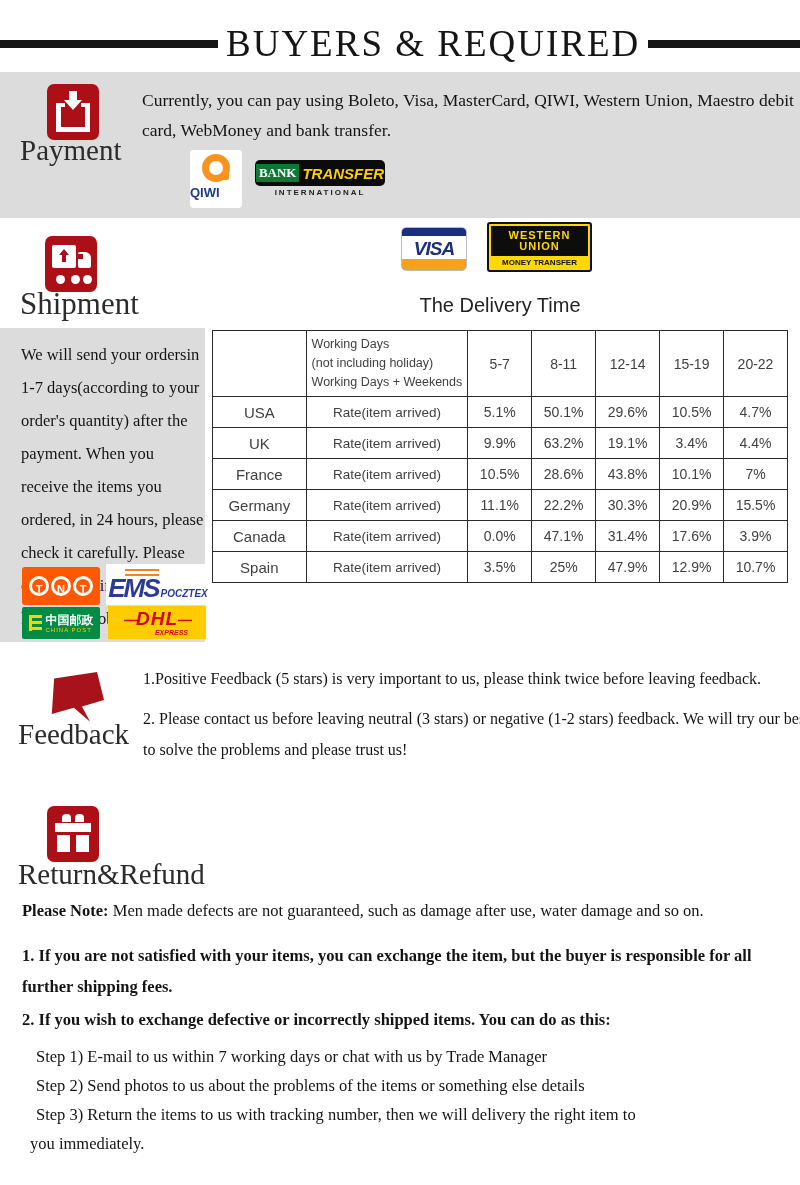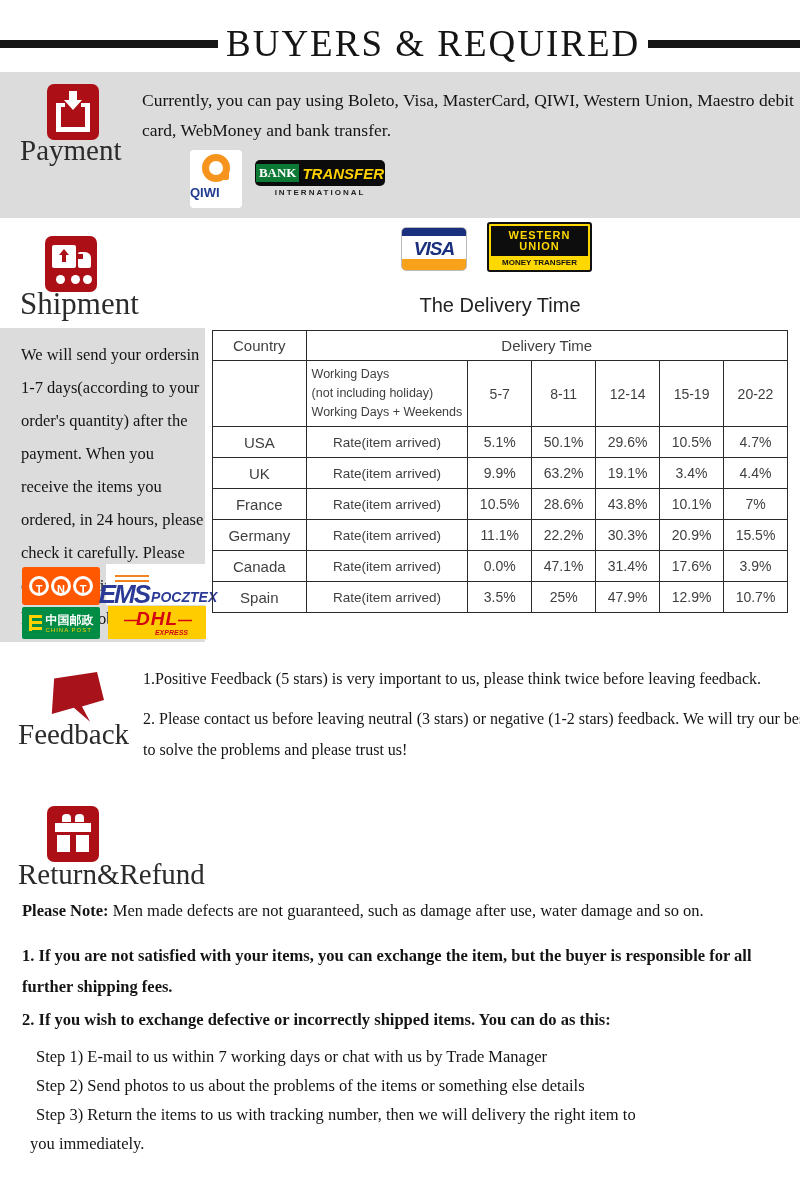--- a/index.html
+++ b/index.html
@@ -60,24 +60,24 @@
 
   .delivery-title { position:absolute; left:212px; top:294px; width:576px; text-align:center; font-family:"Liberation Sans", sans-serif; font-size:20px; color:#222; }
 
   
   .ship-note-panel { position:absolute; left:0; top:328px; width:205px; height:314px; background:#dcdcdc; }
   .ship-note { position:absolute; left:21px; top:10px; width:184px; font-size:16.5px; line-height:33px; color:#141414; }
 
   
   .tnt-logo { left:22px; top:567px; width:78px; height:38px; background:#ff5800; border-radius:3px; display:flex; align-items:center; justify-content:center; gap:2px; }
   .tnt-circle { width:20px; height:20px; border:3px solid #fff; border-radius:50%; color:#fff; font-family:"Liberation Sans", sans-serif; font-weight:bold; font-size:11px; line-height:20px; text-align:center; }
-  .ems-logo { left:106px; top:564px; width:104px; height:41px; background:#fff; display:flex; align-items:flex-end; justify-content:center; gap:2px; position:absolute; }
+  .ems-logo { left:106px; top:564px; width:104px; height:41px; background:#fff; display:flex; align-items:flex-end; justify-content:center; gap:2px; padding-bottom:6px; position:absolute; }
   .ems-big { font-family:"Liberation Sans", sans-serif; font-weight:bold; font-style:italic; font-size:26px; line-height:22px; color:#2b3a96; letter-spacing:-2px;
     background:repeating-linear-gradient(#f58220 0 2px, transparent 2px 5px) top right/34px 10px no-repeat; padding-top:8px; }
-  .ems-small { font-family:"Liberation Sans", sans-serif; font-weight:bold; font-style:italic; font-size:14px; color:#2b3a96; }
+  .ems-small { font-family:"Liberation Sans", sans-serif; font-weight:bold; font-style:italic; font-size:10px; color:#2b3a96; }
   .cp-logo { left:22px; top:607px; width:78px; height:32px; background:#008c45; border-radius:2px; display:flex; align-items:center; justify-content:center; gap:4px; }
   .cp-emblem { width:13px; height:16px; background:repeating-linear-gradient(#ffd100 0 3px, #008c45 3px 6px); border-left:3px solid #ffd100; }
   .cp-cn { font-size:12px; font-weight:bold; color:#ffffff; line-height:13px; }
   .cp-en { font-family:"Liberation Sans", sans-serif; font-size:6px; color:#ffd100; letter-spacing:1px; }
   .dhl-logo { left:108px; top:606px; width:98px; height:33px; background:#fc0; display:flex; flex-direction:column; align-items:center; justify-content:center; }
   .dhl-big { font-family:"Liberation Sans", sans-serif; font-weight:bold; font-style:italic; font-size:19px; line-height:17px; color:#d40511; letter-spacing:1px; }
   .dhl-big::before, .dhl-big::after { content:"—"; font-size:14px; letter-spacing:-2px; }
   .dhl-small { font-family:"Liberation Sans", sans-serif; font-style:italic; font-weight:bold; font-size:7px; color:#d40511; align-self:flex-end; margin-right:18px; }
 
   
@@ -201,24 +201,20 @@
       <col style="width:95px">
         <col style="width:156px">
       <col style="width:65px">
         <col style="width:65px">
         <col style="width:65px">
         <col style="width:65px">
         <col style="width:65px">
     </colgroup>
     <tbody>
       <tr>
-        <td class="h-country">Country</td>
-        <td class="h-delivery" colspan="6">Delivery Time</td>
-      </tr>
-      <tr>
         <td></td>
         <td class="working-cell">
           <div>Working Days</div>
           <div>(not including holiday)</div>
           <div>Working Days + Weekends</div>
         </td>
         <td class="range-cell">5-7</td>
         <td class="range-cell">8-11</td>
         <td class="range-cell">12-14</td>
         <td class="range-cell">15-19</td>

